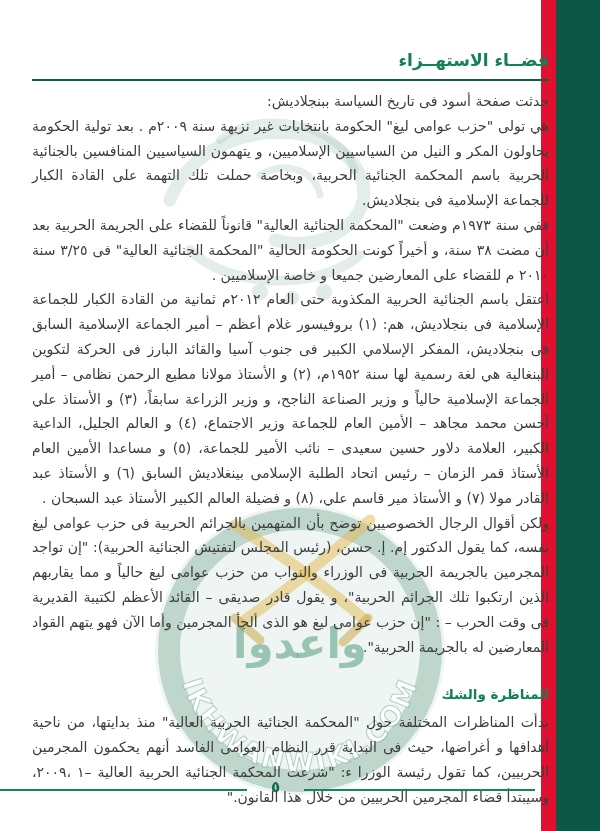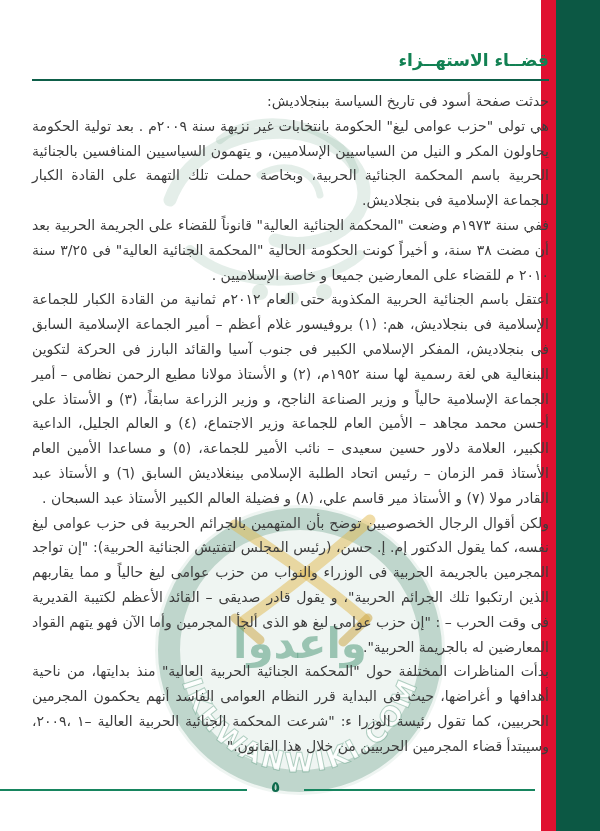--- a/index.html
+++ b/index.html
@@ -126,20 +126,21 @@
   <div class="page-title">قضــاء الاستهــزاء</div>
   <hr class="title-rule">
 
   <p class="body-text">حدثت صفحة أسود فى تاريخ السياسة ببنجلاديش:</p>
   <p class="body-text">هي تولى "حزب عوامى ليغ" الحكومة بانتخابات غير نزيهة سنة ٢٠٠٩م . بعد تولية الحكومة يحاولون المكر و النيل من السياسيين الإسلاميين، و يتهمون السياسيين المنافسين بالجنائية الحربية باسم المحكمة الجنائية الحربية، وبخاصة حملت تلك التهمة على القادة الكبار للجماعة الإسلامية فى بنجلاديش.</p>
 
   <p class="body-text">ففي سنة ١٩٧٣م وضعت "المحكمة الجنائية العالية" قانوناً للقضاء على الجريمة الحربية بعد أن مضت ٣٨ سنة، و أخيراً كونت الحكومة الحالية "المحكمة الجنائية العالية" فى ٣/٢٥ سنة ٢٠١٠ م للقضاء على المعارضين جميعا و خاصة الإسلاميين .</p>
   <p class="body-text">اعتقل باسم الجنائية الحربية المكذوبة حتى العام ٢٠١٢م ثمانية من القادة الكبار للجماعة الإسلامية فى بنجلاديش، هم: (١) بروفيسور غلام أعظم – أمير الجماعة الإسلامية السابق فى بنجلاديش، المفكر الإسلامي الكبير فى جنوب آسيا والقائد البارز فى الحركة لتكوين البنغالية هي لغة رسمية لها سنة ١٩٥٢م، (٢) و الأستاذ مولانا مطيع الرحمن نظامى – أمير الجماعة الإسلامية حالياً و وزير الصناعة الناجح، و وزير الزراعة سابقاً، (٣) و الأستاذ علي أحسن محمد مجاهد – الأمين العام للجماعة وزير الاجتماع، (٤) و العالم الجليل، الداعية الكبير، العلامة دلاور حسين سعيدى – نائب الأمير للجماعة، (٥) و مساعدا الأمين العام الأستاذ قمر الزمان – رئيس اتحاد الطلبة الإسلامى بينغلاديش السابق (٦) و الأستاذ عبد القادر مولا (٧) و الأستاذ مير قاسم علي، (٨) و فضيلة العالم الكبير الأستاذ عبد السبحان .</p>
   <p class="body-text">ولكن أقوال الرجال الخصوصيين توضح بأن المتهمين بالجرائم الحربية فى حزب عوامى ليغ نفسه، كما يقول الدكتور إم. إ. حسن، (رئيس المجلس لتفتيش الجنائية الحربية): "إن تواجد المجرمين بالجريمة الحربية فى الوزراء والنواب من حزب عوامى ليغ حالياً و مما يقاربهم الذين ارتكبوا تلك الجرائم الحربية"، و يقول قادر صديقى – القائد الأعظم لكتيبة القديرية فى وقت الحرب – : "إن حزب عوامى ليغ هو الذى ألجأ المجرمين وأما الآن فهو يتهم القواد المعارضين له بالجريمة الحربية".</p>
 
+  <div class="section-heading second">المناظرة والشك</div>
   <p class="body-text">بدأت المناظرات المختلفة حول "المحكمة الجنائية الحربية العالية" منذ بدايتها، من ناحية أهدافها و أغراضها، حيث فى البداية قرر النظام العوامى الفاسد أنهم يحكمون المجرمين الحربيين، كما تقول رئيسة الوزرا ء: "شرعت المحكمة الجنائية الحربية العالية –١ ،٢٠٠٩، وسيبتدأ قضاء المجرمين الحربيين من خلال هذا القانون."</p>
 </div>
 
 <div class="footer">
   <div class="rule-left"></div>
   <div class="page-number">٥</div>
   <div class="rule-right"></div>
 </div>
 
 </body></html>

